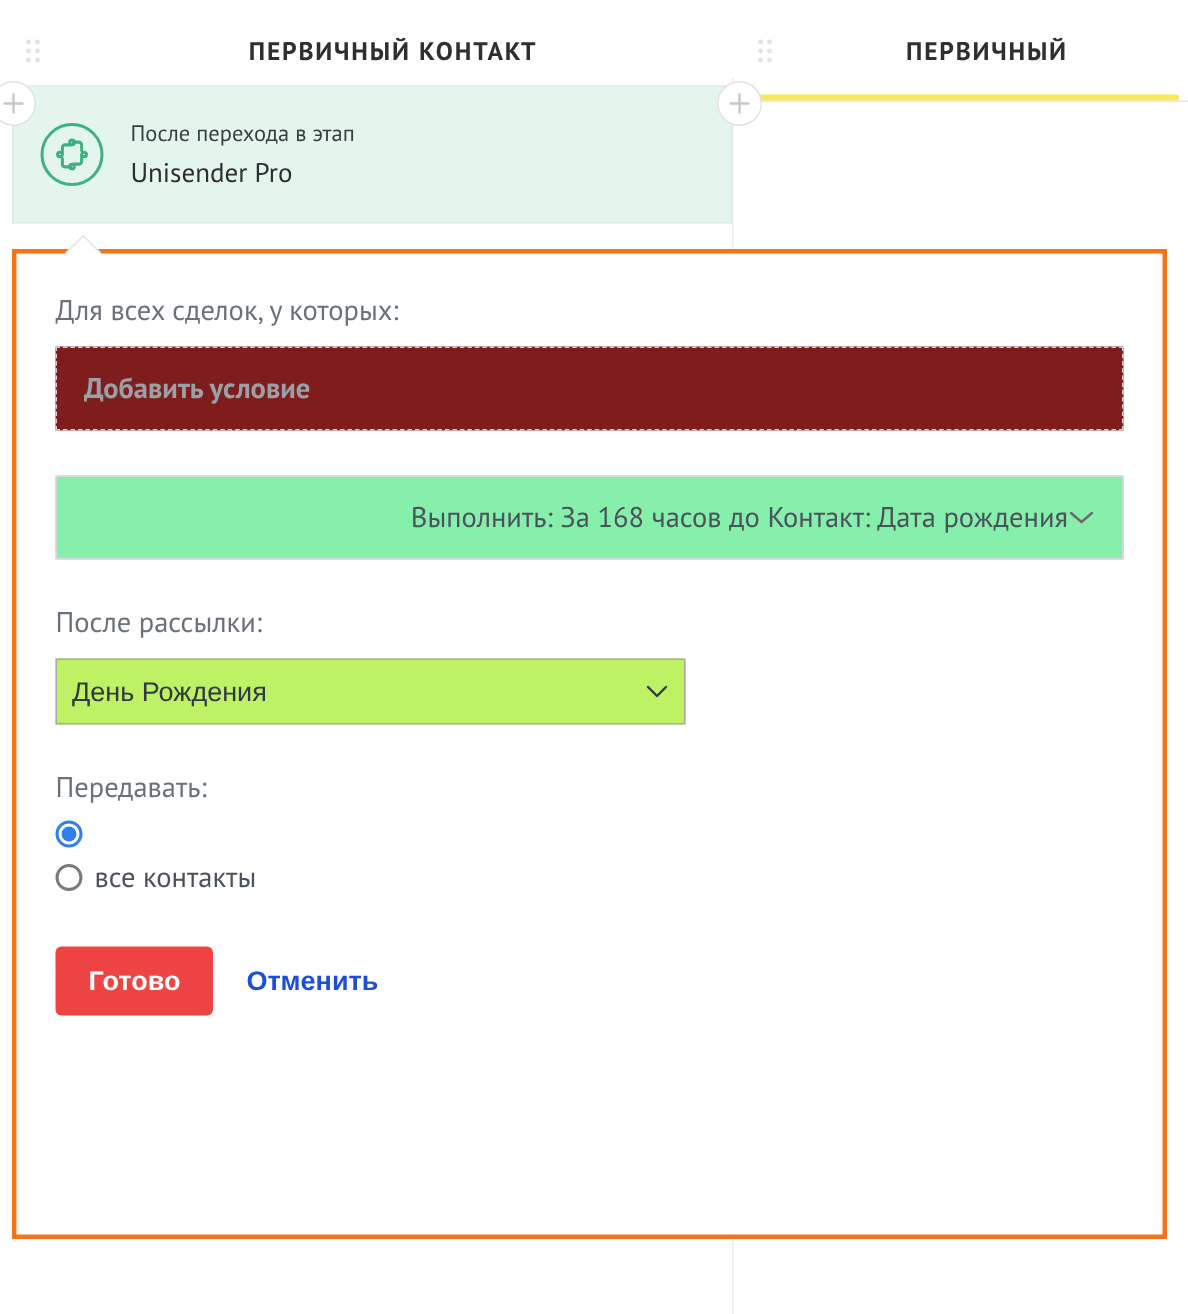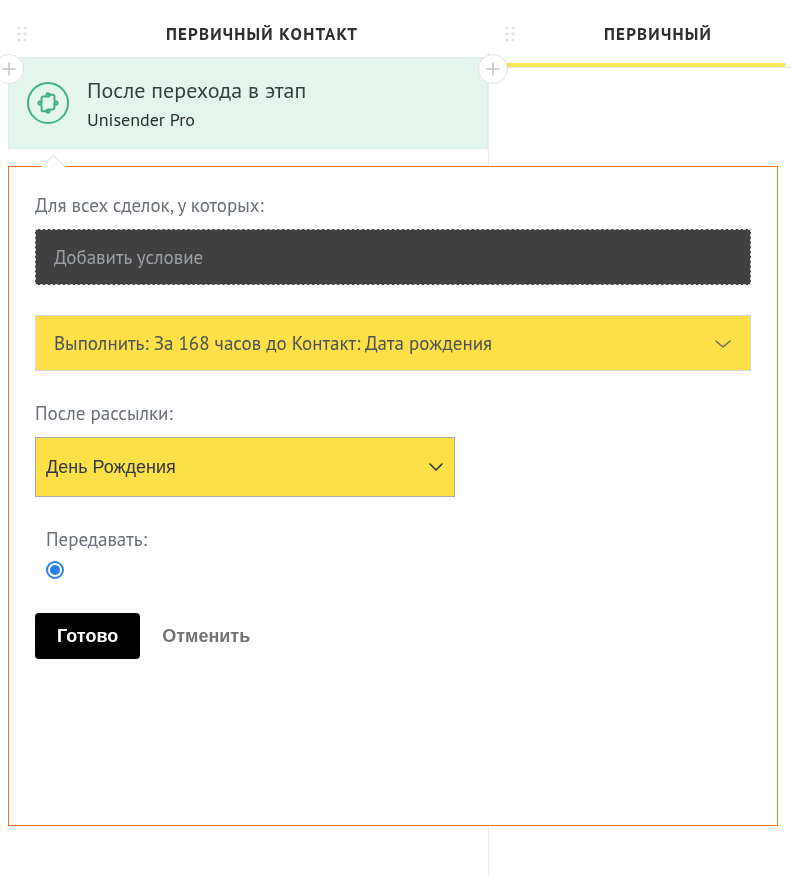--- a/index.html
+++ b/index.html
@@ -19,47 +19,47 @@
 
   
   .plus-chip { position: absolute; top: 54px; width: 30px; height: 30px; border-radius: 50%; background: #fff; border: 1px solid #e2e2e2; display: flex; align-items: center; justify-content: center; color: #bdbdbd; font-size: 18px; z-index: 5; }
   .plus-chip.p-left { left: -6px; }
   .plus-chip.p-mid  { left: 478px; }
 
   
   .trigger-card { position: absolute; left: 8px; top: 57px; width: 480px; height: 92px; background: #e4f5ee; border: 1px solid #d9efe5; display: flex; align-items: center; padding: 0 18px; gap: 18px; }
   .trigger-card .badge { width: 42px; height: 42px; border-radius: 50%; border: 2.5px solid #3fb082; display: flex; align-items: center; justify-content: center; flex: 0 0 42px; }
   .trigger-card .lines { display: flex; flex-direction: column; gap: 4px; }
-  .trigger-card .line1 { font-size: 22px; color: #36403c; }
+  .trigger-card .line1 { font-size: 15px; color: #36403c; }
   .trigger-card .line2 { font-size: 18px; font-weight: 400; color: #2b2f2d; }
 
   
-  .panel { position: absolute; left: 8px; top: 166px; width: 770px; min-height: 660px; background: #fff; border: 1px solid #f97316; padding: 26px 26px 28px 26px; }
+  .panel { position: absolute; left: 8px; top: 166px; width: 770px; min-height: 660px; background: #fff; border: 3px solid #f97316; padding: 26px 26px 28px 26px; }
   .panel::before { content: ""; position: absolute; top: -9px; left: 36px; width: 16px; height: 16px; background: #fff; border-left: 1px solid #e3e3e3; border-top: 1px solid #e3e3e3; transform: rotate(45deg); }
 
   .label { font-size: 19px; color: #6a7178; margin-bottom: 12px; }
   .section { margin-bottom: 30px; }
 
-  .dashed-box { width: 100%; min-height: 56px; border: 1px dashed #cfcfcf; background: #404040; display: flex; align-items: center; padding: 0 18px; color: #9aa0a6; font-size: 19px; cursor: pointer; }
+  .dashed-box { width: 100%; min-height: 56px; border: 1px dashed #cfcfcf; background: #7f1d1d; display: flex; align-items: center; padding: 0 18px; color: #9aa0a6; font-size: 19px; cursor: pointer; font-weight: bold; }
 
-  .select { width: 100%; height: 56px; border: 1px solid #d7d7d7; background: #fde047; display: flex; align-items: center; justify-content: space-between; padding: 0 18px; font-size: 19px; color: #4b525a; cursor: pointer; }
+  .select { width: 100%; height: 56px; border: 1px solid #d7d7d7; background: #86efac; display: flex; align-items: center; justify-content: flex-end; padding: 0 18px; font-size: 19px; color: #4b525a; cursor: pointer; }
   .select .chev { color: #6b6b6b; }
 
   .native-select-wrap { position: relative; width: 420px; }
-  .native-select { width: 100%; height: 60px; border: 1px solid #a9a9a9; background: #fde047; font-size: 18px; color: #313942; padding: 0 36px 0 10px; appearance: none; -webkit-appearance: none; cursor: pointer; }
+  .native-select { width: 100%; height: 44px; border: 1px solid #a9a9a9; background: #bef264; font-size: 18px; color: #313942; padding: 0 36px 0 10px; appearance: none; -webkit-appearance: none; cursor: pointer; }
   .native-select-wrap .chev2 { position: absolute; right: 12px; top: 50%; transform: translateY(-50%); pointer-events: none; font-size: 14px; color: #313942; }
 
   .radio-row { display: flex; align-items: center; gap: 8px; margin-top: 8px; font-size: 19px; color: #4b525a; cursor: pointer; }
   .radio { width: 18px; height: 18px; border-radius: 50%; border: 2px solid #7a7a7a; display: inline-flex; align-items: center; justify-content: center; flex: 0 0 18px; }
   .radio.checked { border-color: #2f80ed; }
   .radio.checked::after { content: ""; width: 10px; height: 10px; background: #2f80ed; border-radius: 50%; }
 
   .footer { display: flex; align-items: center; gap: 22px; margin-top: 34px; }
-  .btn-primary { background: #000000; color: #fff; border: none; height: 46px; padding: 0 22px; font-size: 18px; font-weight: 600; border-radius: 4px; cursor: pointer; }
-  .btn-link { background: none; border: none; color: #737373; font-size: 18px; font-weight: 600; cursor: pointer; }
+  .btn-primary { background: #ef4444; color: #fff; border: none; height: 46px; padding: 0 22px; font-size: 18px; font-weight: 600; border-radius: 4px; cursor: pointer; }
+  .btn-link { background: none; border: none; color: #1d4ed8; font-size: 18px; font-weight: 600; cursor: pointer; }
 
   .divider-right { position: absolute; left: 488px; top: 52px; bottom: 0; width: 1px; background: #ececec; z-index: 0; }
 </style>
 </head>
 <body>
 
 <div class="stage">
 
   <div class="col-header col-1">
     <div class="grip">
@@ -154,24 +154,28 @@
           <option>День Рождения</option>
         </select>
         <span class="chev2">
           <svg width="14" height="10" viewBox="0 0 14 10">
               <path d="M1 2l6 6 6-6" fill="none" stroke="#313942" stroke-width="1.6" stroke-linecap="round" stroke-linejoin="round"></path>
             </svg>
         </span>
       </div>
     </div>
 
-    <div class="section" style="margin-bottom:10px;margin-left:11px;">
+    <div class="section" style="margin-bottom:10px;">
       <div class="label" style="margin-bottom:10px;">Передавать:</div>
       <label class="radio-row">
         <span class="radio checked"></span>
+      </label>
+      <label class="radio-row">
+        <span class="radio"></span>
+        <span>все контакты</span>
       </label>
     </div>
 
     <div class="footer">
       <button class="btn-primary">Готово</button>
       <button class="btn-link">Отменить</button>
     </div>
 
   </div>
 

